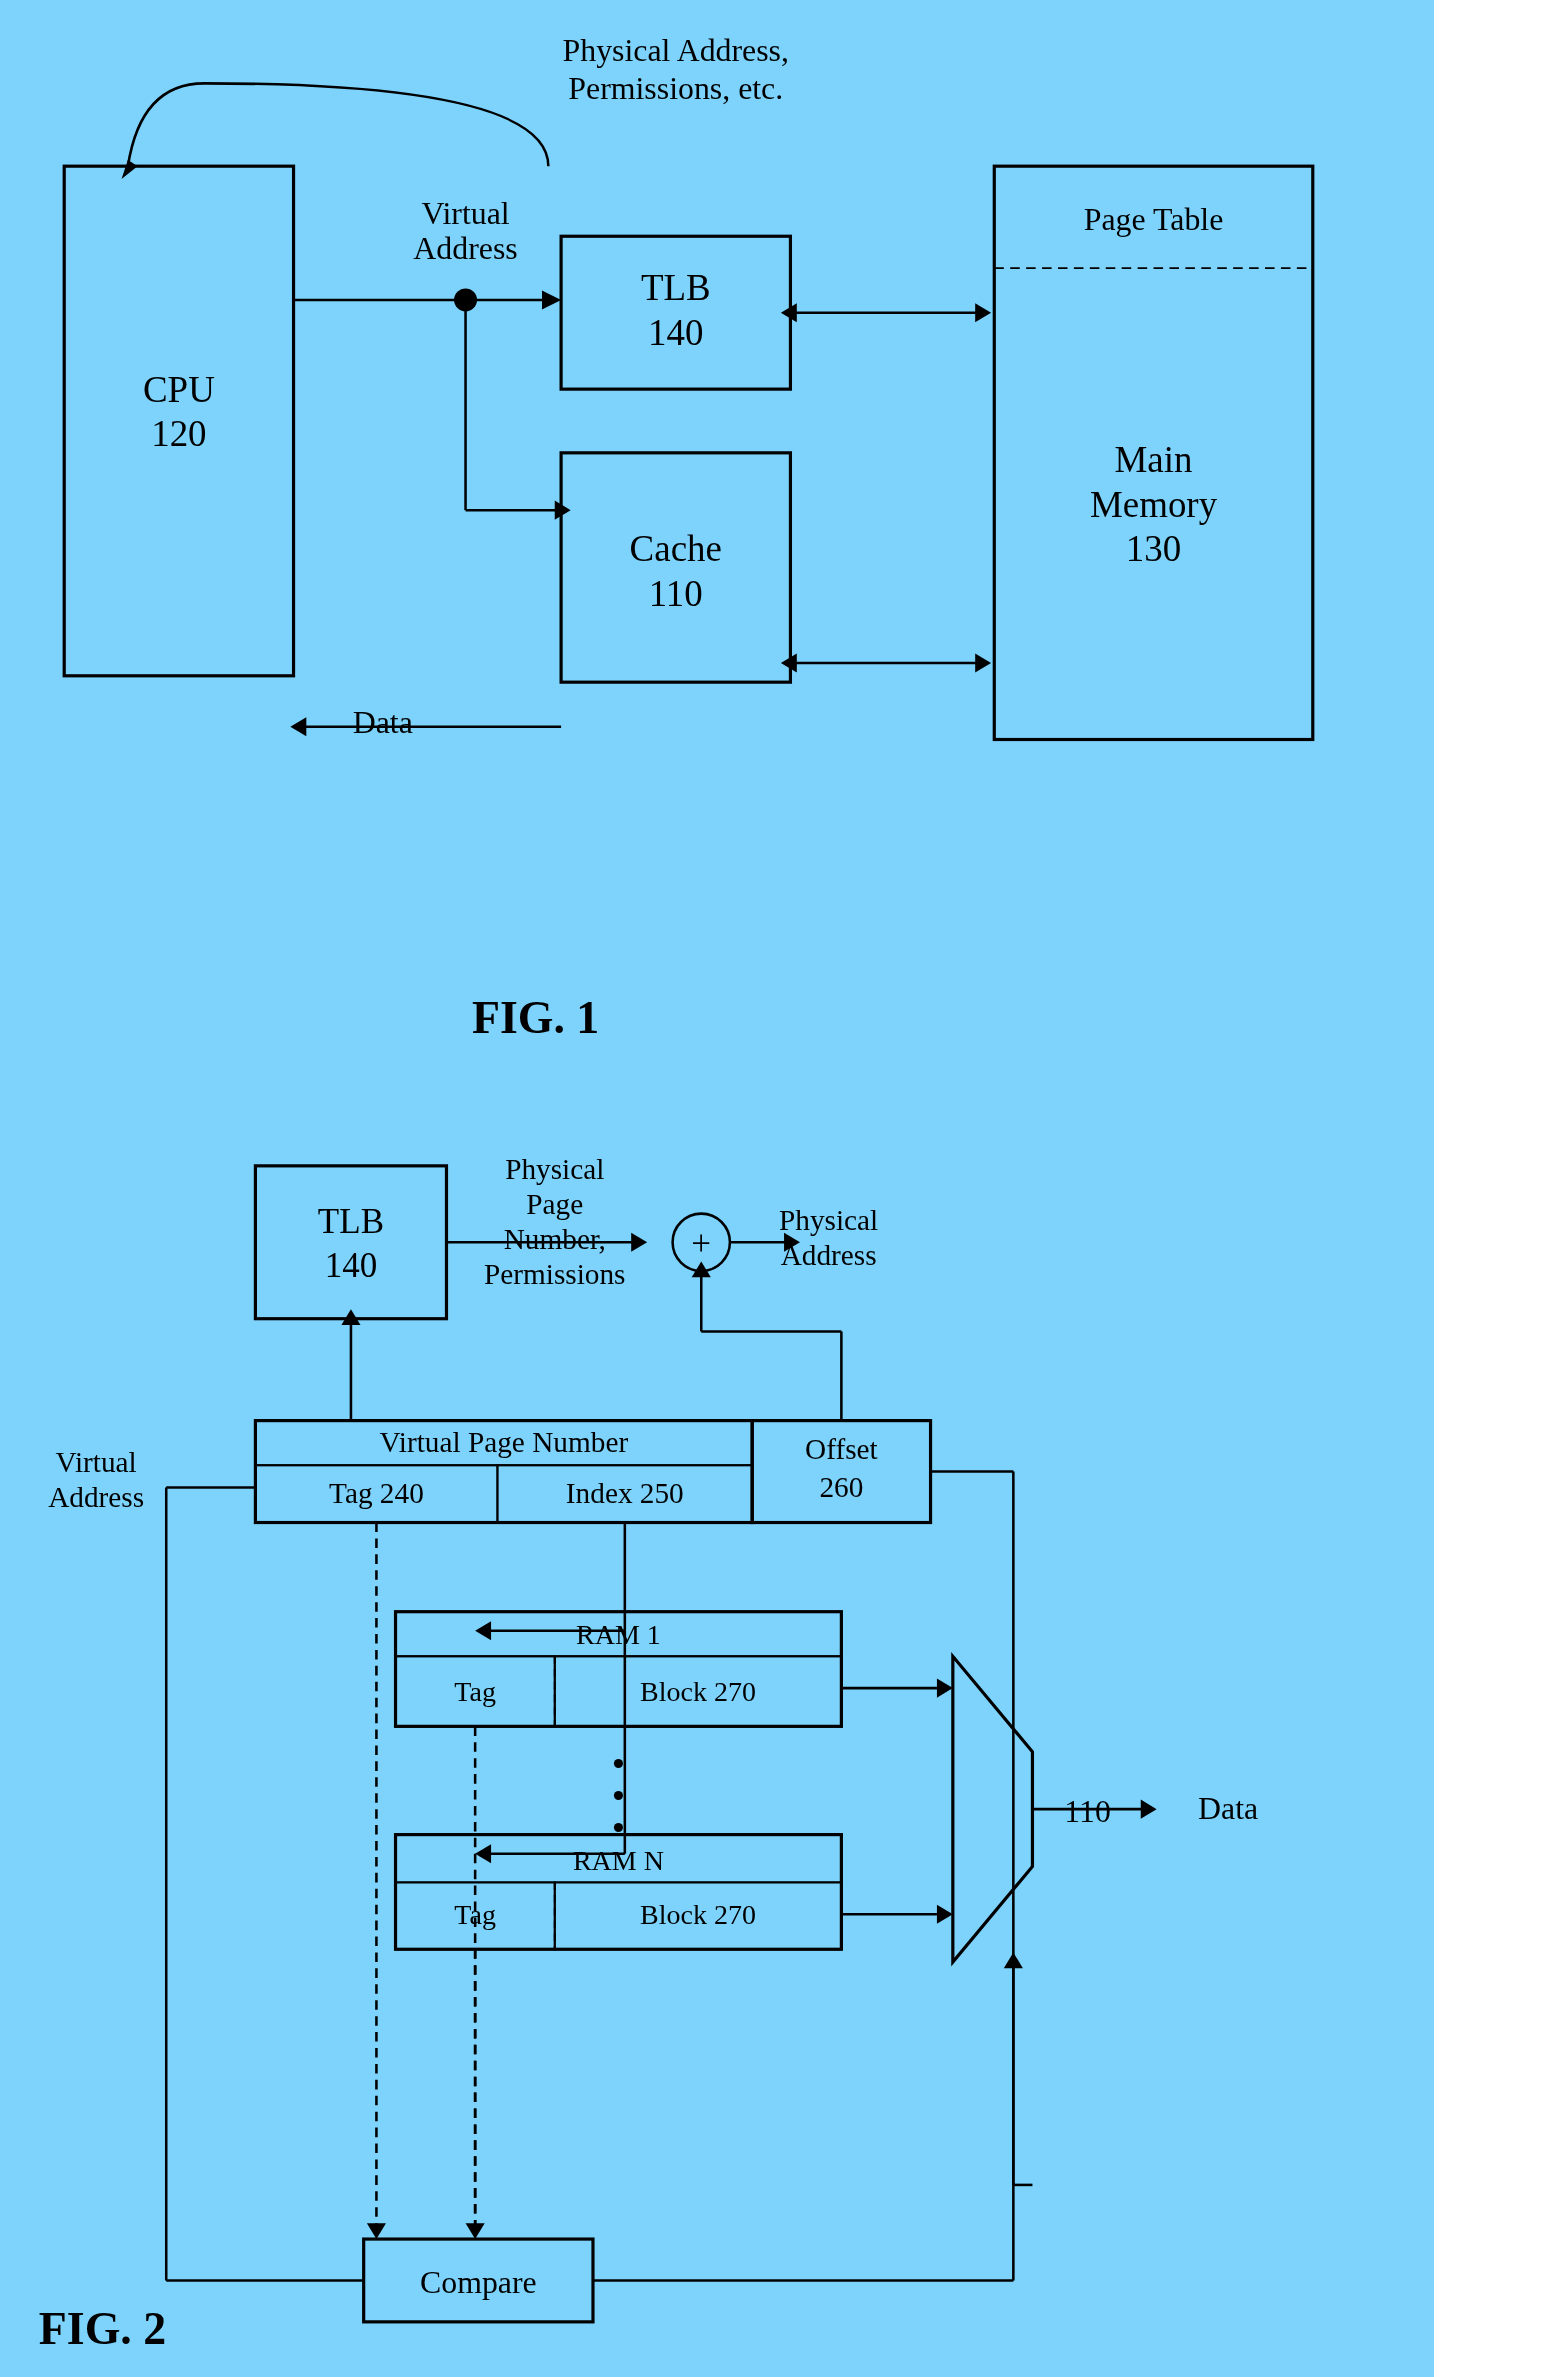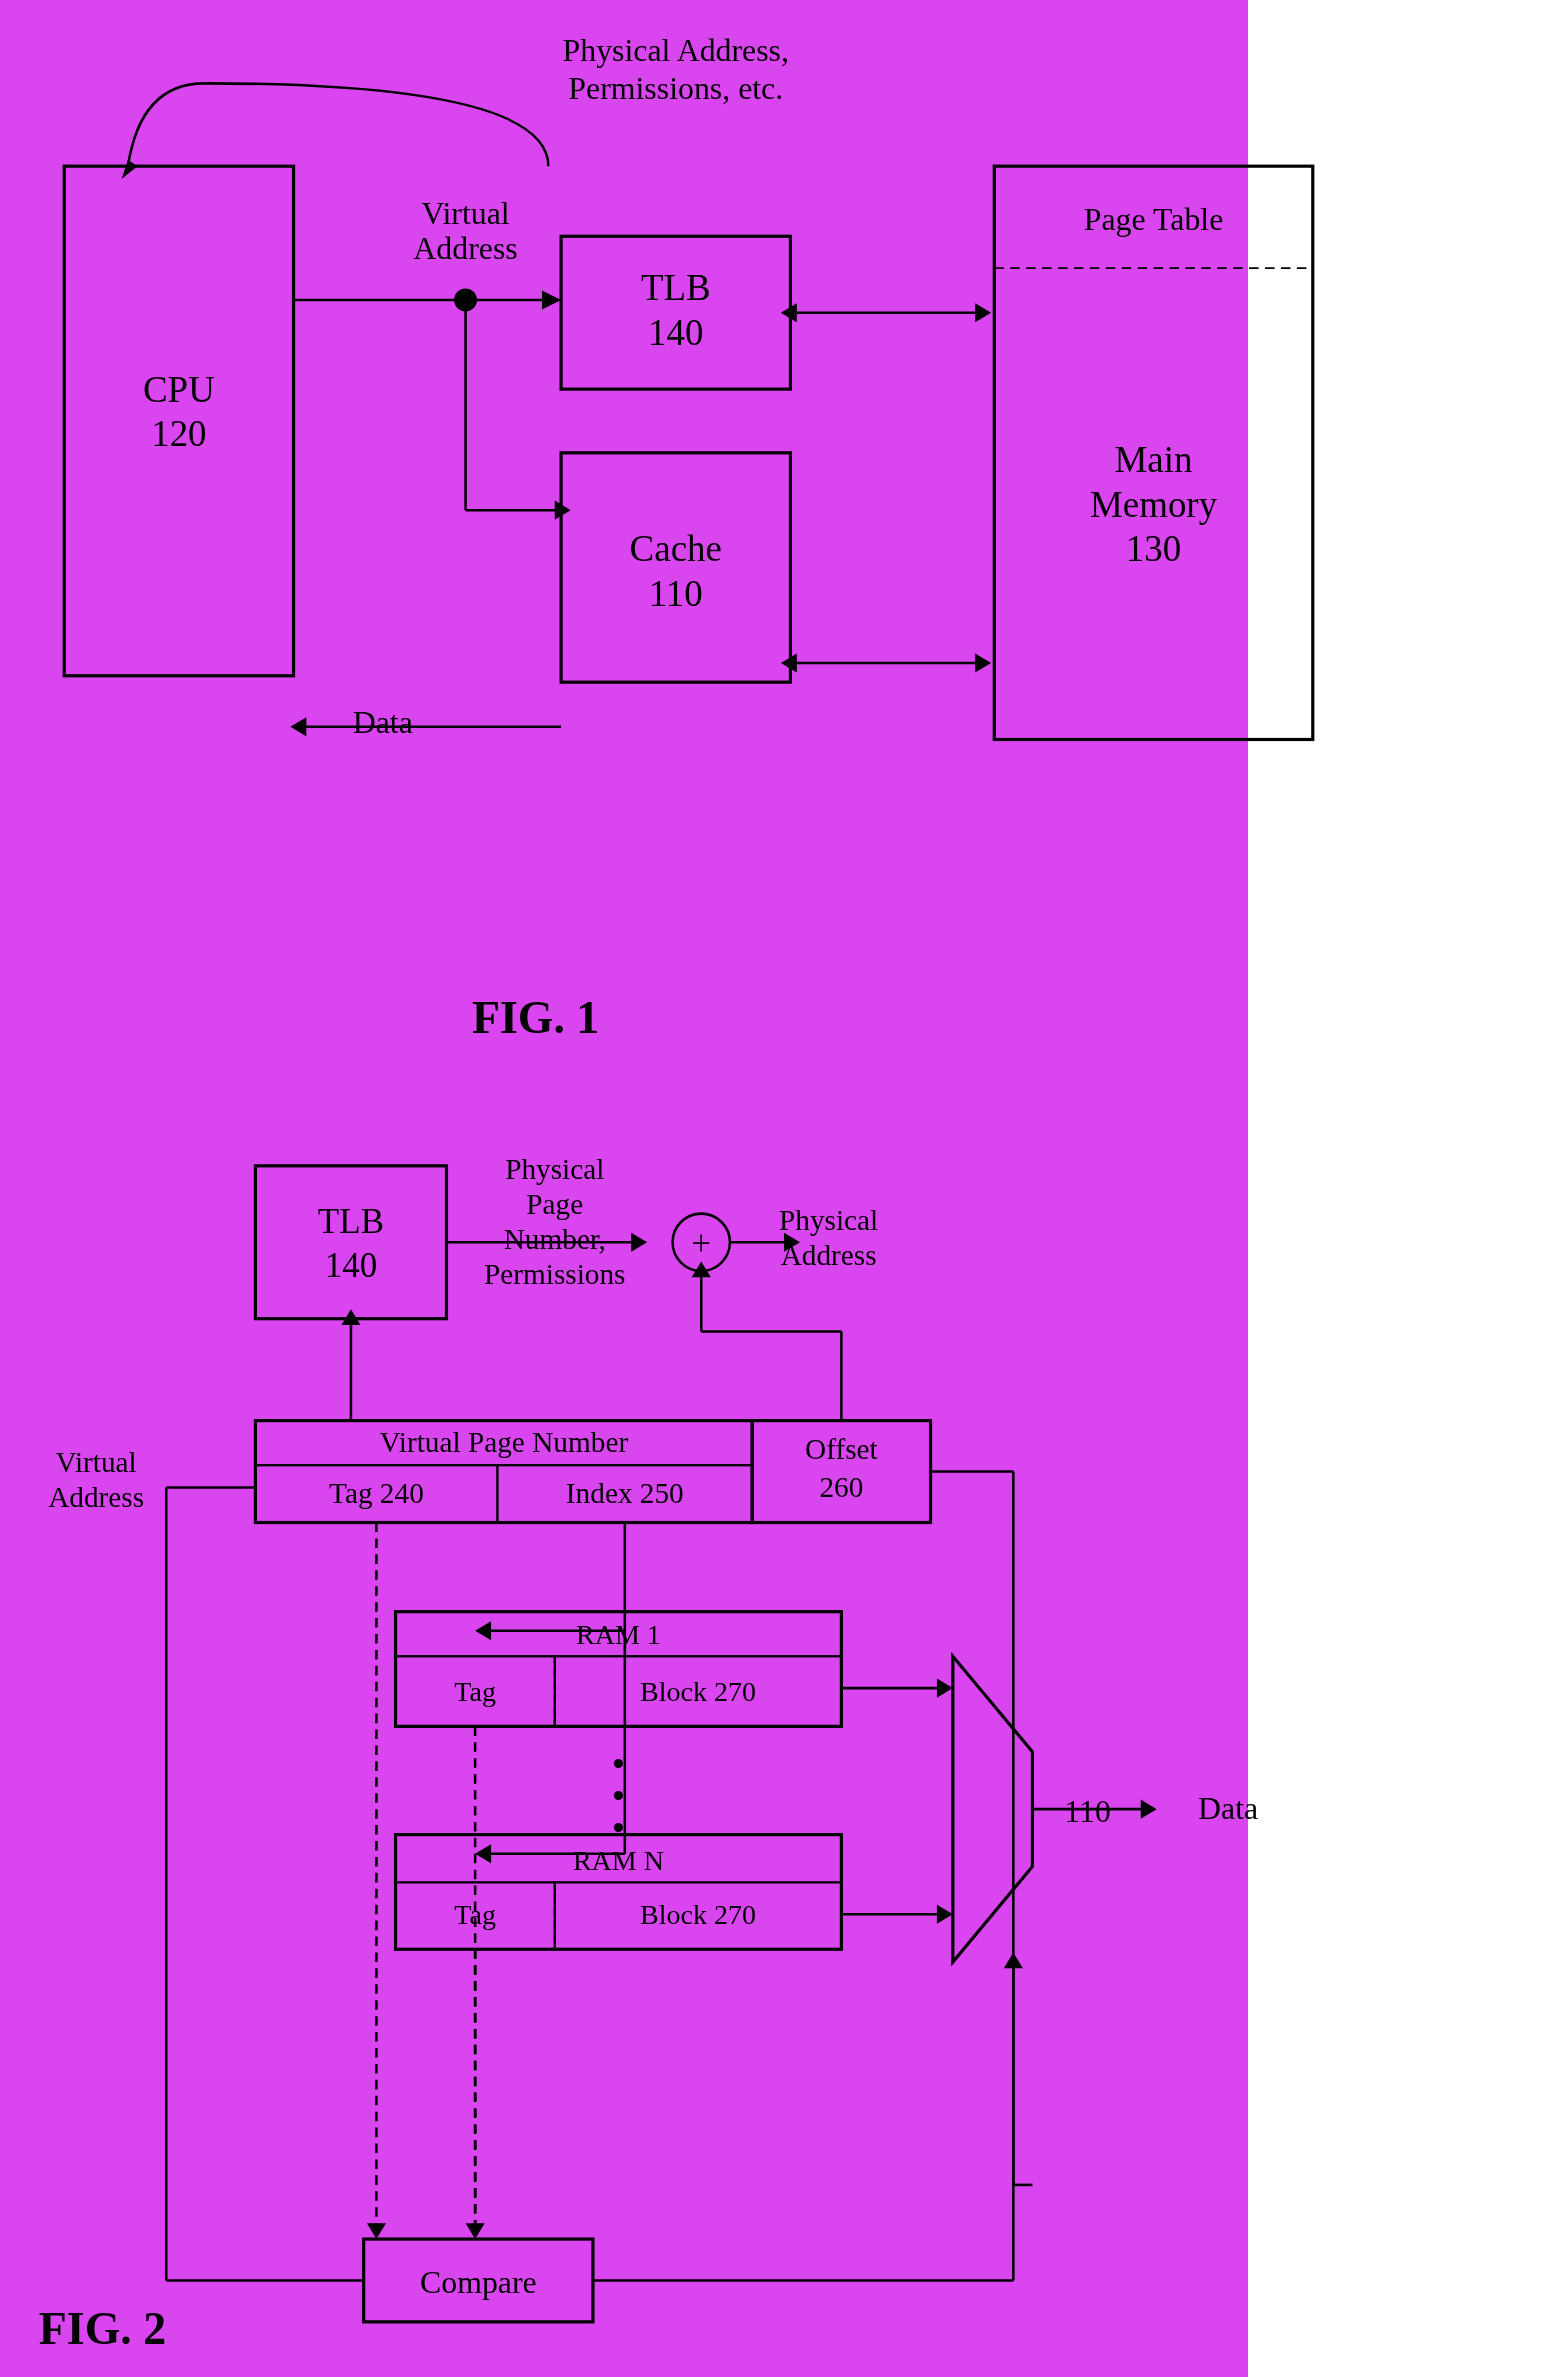--- a/index.html
+++ b/index.html
@@ -6,23 +6,23 @@
     body {
       background: #fff;
       font-family: 'Times New Roman', Times, serif;
       width: 1558px;
       min-height: 2377px;
       position: relative;
       overflow: hidden;
     }
 
     .page {
-      width: 1248px;
+      width: 1434px;
       min-height: 2377px;
-      background: #d946ef;
+      background: #7dd3fc;
       position: relative;
       padding-left: 31px;
     }
 
     
     .fig1-area {
       position: absolute;
       top: 25.5px;
       left: 25.5px;
       width: 1497px;

